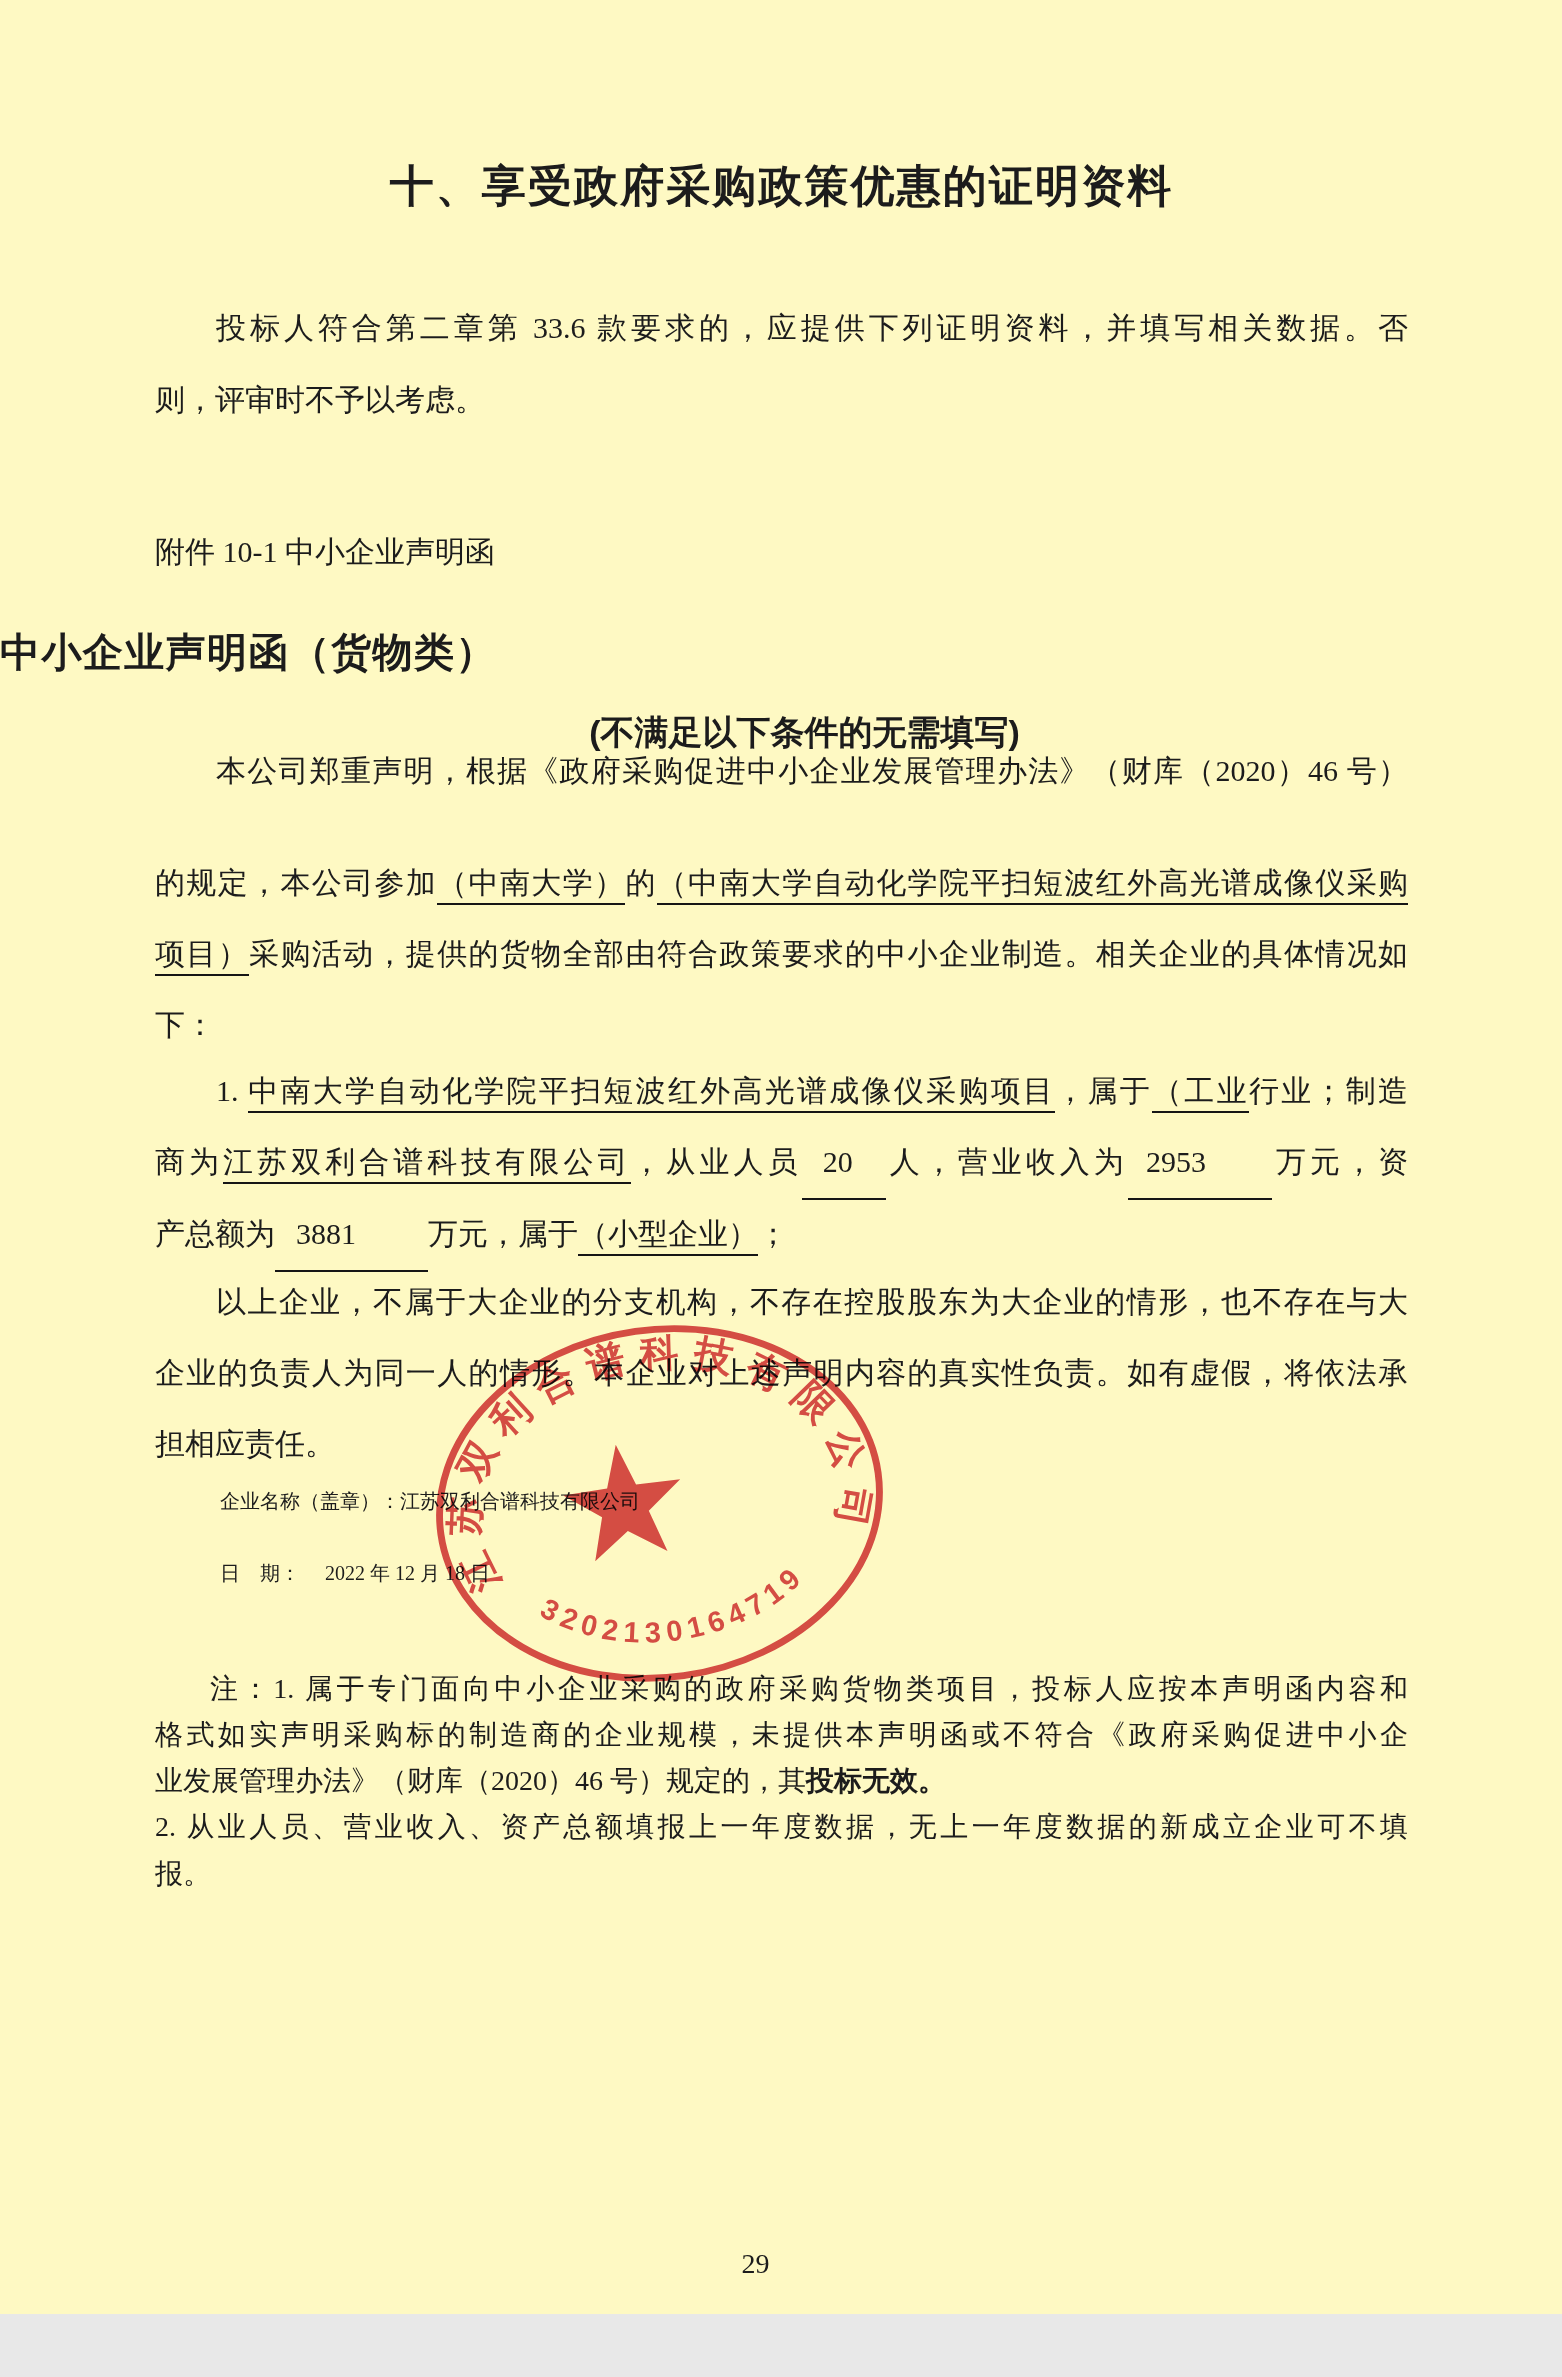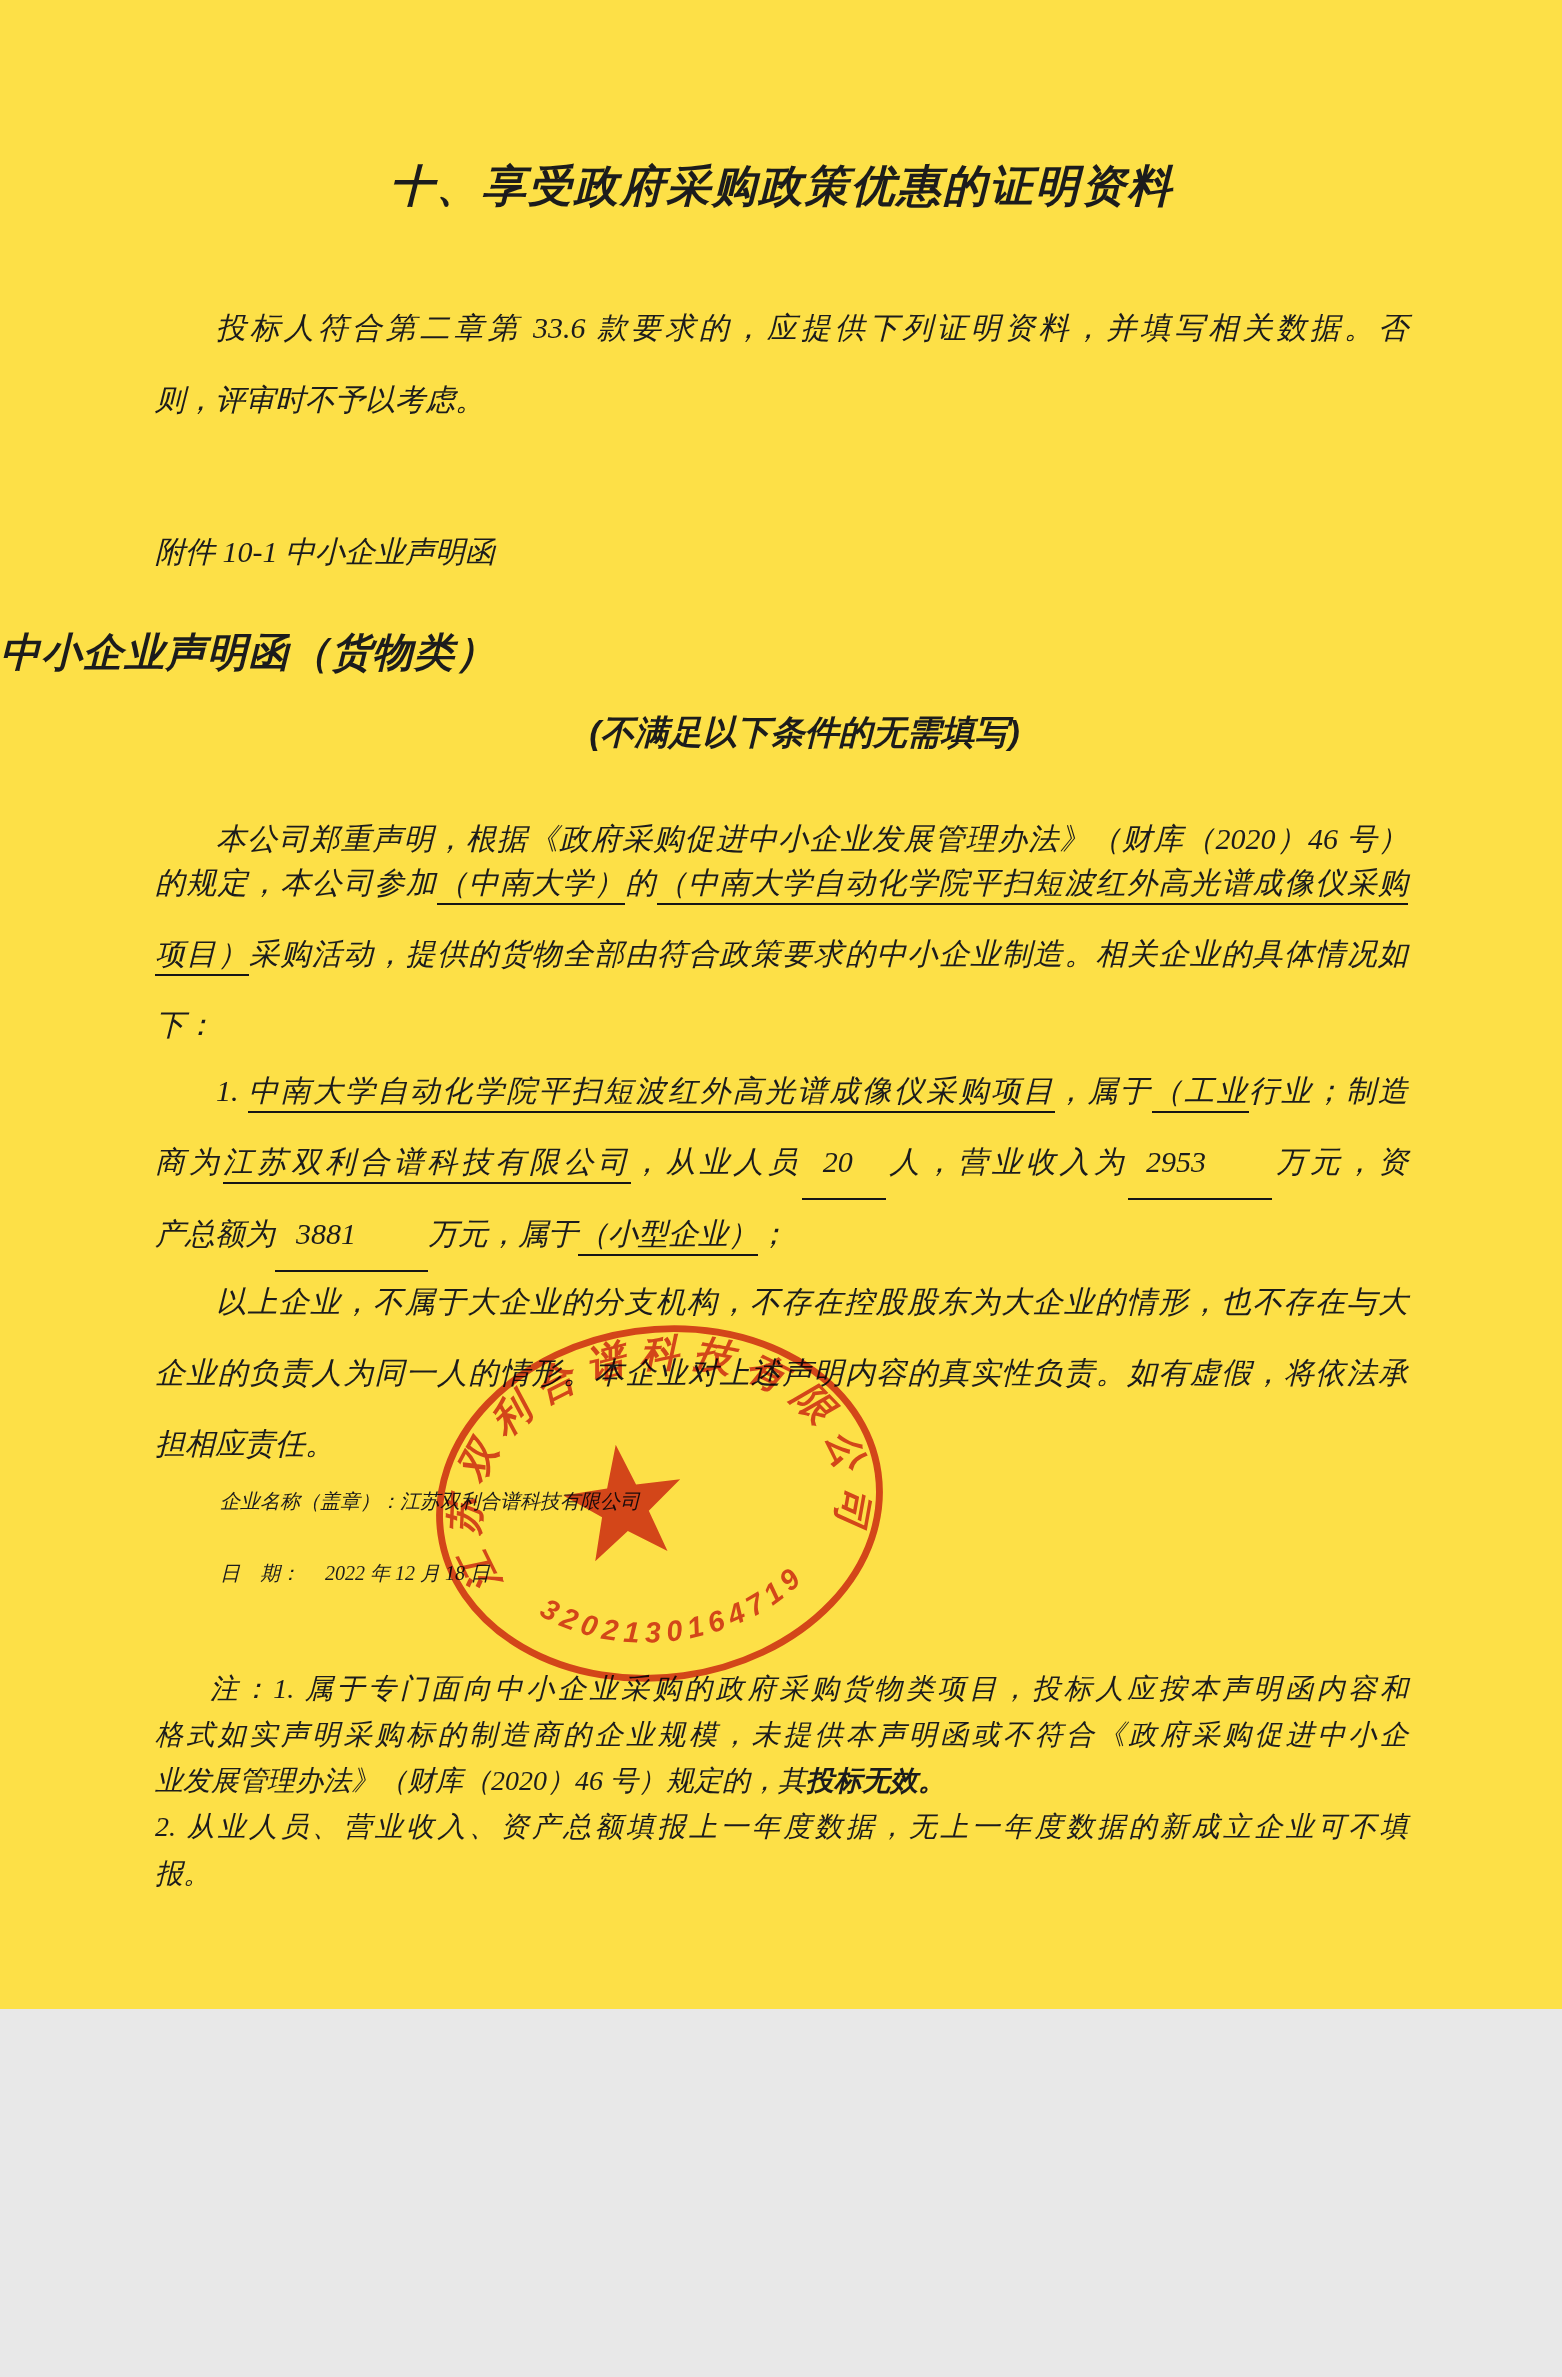--- a/index.html
+++ b/index.html
@@ -1,23 +1,22 @@
 <!DOCTYPE html>
 <html style="font-size:11px"><head>
 <meta charset="utf-8">
 <style>
   html,body{margin:0;padding:0;background:#e8e8e8;}
   .page{
     position:relative;
-    width:1563px;height:2009px;
-    background:#fde047;
+    width:1563px;height:2314px;
+    background:#fef9c3;
     font-family:"Liberation Serif", serif;
     color:#1c1c1c;
     overflow:hidden;
-    font-style:italic;
   }
   .abs{position:absolute;box-sizing:border-box;}
   .doc-title{
     left:0;top:128px;width:1563px;
     text-align:center;
     font-size:44px;font-weight:bold;letter-spacing:2.1px;
     font-family:"Liberation Sans", sans-serif;
   }
   .line{
     left:155px;width:1253px;
@@ -70,21 +69,21 @@
   <h1 class="abs doc-title">十、享受政府采购政策优惠的证明资料</h1>
 
   <div class="abs line jlast ind" style="top:309px">投标人符合第二章第 33.6 款要求的，应提供下列证明资料，并填写相关数据。否</div>
   <div class="abs line" style="top:381px">则，评审时不予以考虑。</div>
 
   <div class="abs line" style="top:533px;font-size:30px">附件 10-1 中小企业声明函</div>
 
   <div class="abs decl-title">中小企业声明函（货物类）</div>
   <div class="abs decl-sub">(不满足以下条件的无需填写)</div>
 
-  <div class="abs line jlast ind" style="top:820px">本公司郑重声明，根据《政府采购促进中小企业发展管理办法》（财库（2020）46 号）</div>
+  <div class="abs line jlast ind" style="top:752px">本公司郑重声明，根据《政府采购促进中小企业发展管理办法》（财库（2020）46 号）</div>
 
   <div class="abs line jlast" style="top:864px"><span>的规定，本公司参加</span><span class="u">（中南大学）</span><span>的</span><span class="u">（中南大学自动化学院平扫短波红外高光谱成像仪采购</span></div>
 
   <div class="abs line jlast" style="top:935px"><span class="u">项目）</span><span>采购活动，提供的货物全部由符合政策要求的中小企业制造。相关企业的具体情况如</span></div>
 
   <div class="abs line" style="top:1006px">下：</div>
 
   <div class="abs line jlast ind" style="top:1072px"><span>1. </span><span class="u">中南大学自动化学院平扫短波红外高光谱成像仪采购项目</span><span>，属于</span><span class="u">（工业</span><span>行业；制造</span></div>
 
   <div class="abs line jlast" style="top:1143px"><span>商为</span><span class="u">江苏双利合谱科技有限公司</span><span>，从业人员</span><span class="blank b-20">20</span><span>人，营业收入为</span><span class="blank b-2953">2953</span><span>万元，资</span></div>

